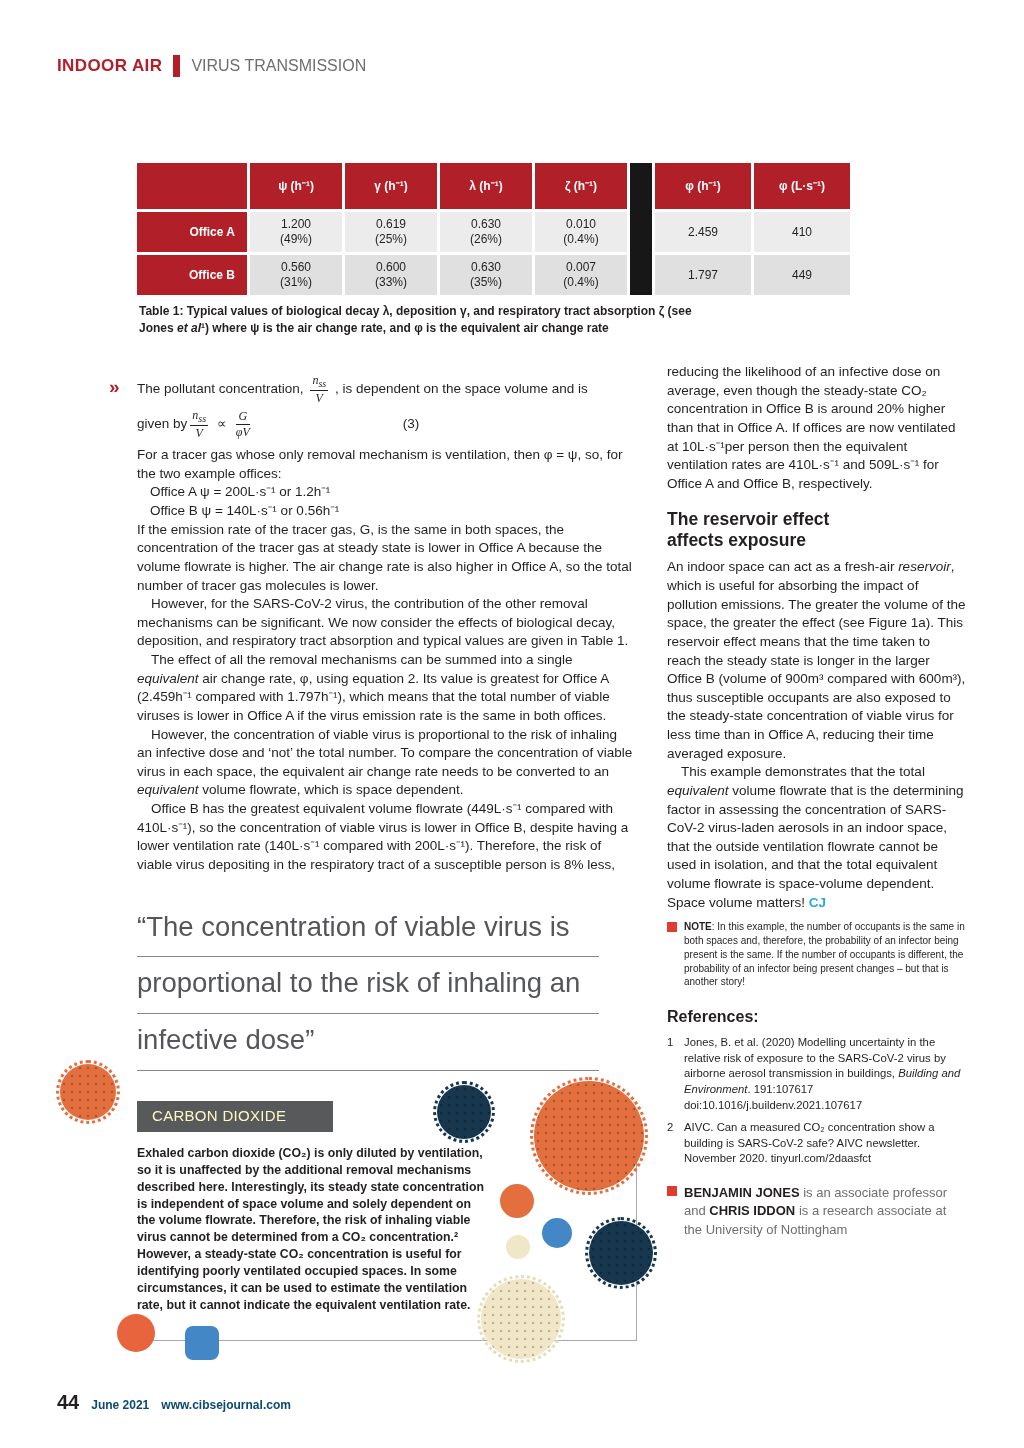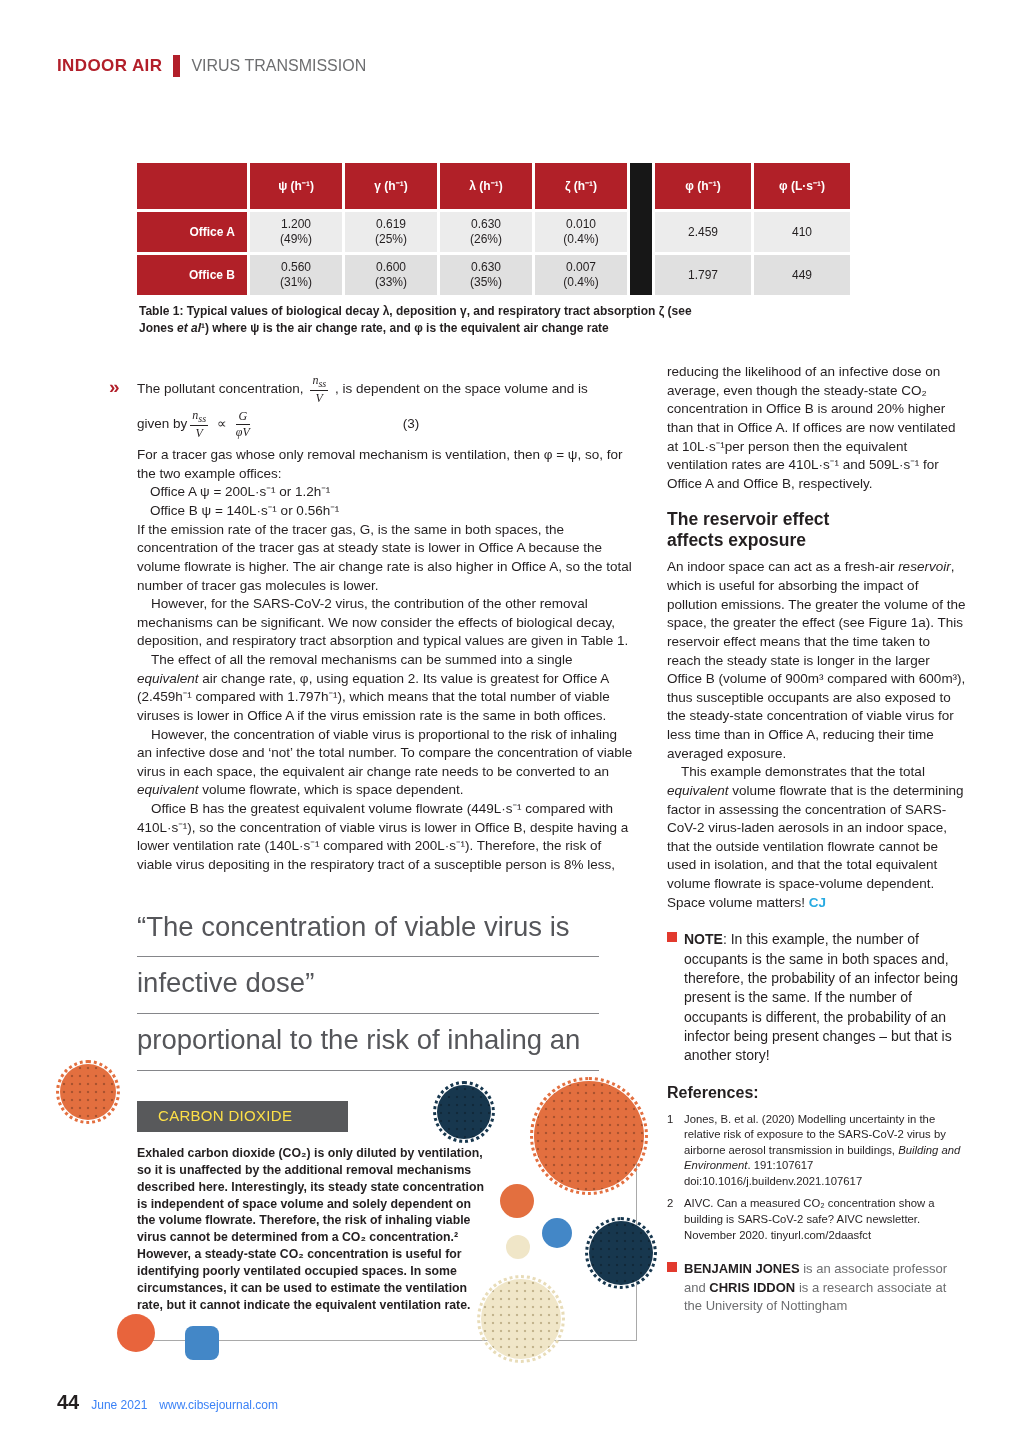--- a/index.html
+++ b/index.html
@@ -46,39 +46,39 @@
   .eqline .prop { margin:0 6px; font-family:"Liberation Serif", serif; }
   .eqline .eqnum { margin-left:150px; }
 
   .office-line { padding-left:13px; }
 
   
   .quote { margin-top:26px; width:462px; color:#55565a; font-size:27.5px; }
   .quote .qline { border-bottom:1px solid #85868a; padding:7px 0 11px; }
 
   
-  .cbanner { margin-top:30px; width:211px; background:#58595b; color:#fde047; font-size:15px;
-             padding:5px 0 5px 21px; letter-spacing:.3px; }
+  .cbanner { margin-top:30px; width:196px; background:#58595b; color:#fef9c3; font-size:15px;
+             padding:5px 0 5px 15px; letter-spacing:.3px; }
   .cbody { margin-top:13px; width:350px; font-weight:bold; font-size:12.3px; line-height:1.37; }
 
   
   .h2 { font-size:17.5px; font-weight:bold; line-height:1.2; margin:16px 0 7px; max-width:215px; }
   .cj { color:#27aae1; font-weight:bold; }
-  .note { margin-top:18px; position:relative; padding-left:17px; font-size:14px; line-height:1.38; }
+  .note { margin-top:8px; position:relative; padding-left:17px; font-size:10px; line-height:1.38; }
   .sq { position:absolute; left:0; top:2px; width:10px; height:10px; background:#e23a2e; }
   .refs-h { margin-top:17px; font-size:16px; font-weight:bold; }
   .ref { display:flex; gap:9px; margin-top:7px; font-size:11.3px; line-height:1.38; }
   .ref .rnum { flex:0 0 8px; }
   .authors { margin-top:17px; position:relative; padding-left:17px; font-size:13px; line-height:1.42; color:#6d6e70; }
   .authors b { color:#231f20; }
 
   
   .footer { position:absolute; left:57px; top:1391px; display:flex; align-items:baseline; gap:12px; }
   .footer .pageno { font-size:20px; font-weight:bold; }
-  .footer .fmeta { font-size:12px; font-weight:normal; color:#3b82f6; }
+  .footer .fmeta { font-size:12px; font-weight:bold; color:#0c4a6e; }
 
   
   .fig { position:absolute; inset:0; pointer-events:none; }
   .fig .hline { position:absolute; left:150px; top:1340px; width:487px; height:1px; background:#a9a9a9; }
   .fig .vline { position:absolute; left:636px; top:1140px; width:1px; height:201px; background:#a9a9a9; }
   .ball { position:absolute; border-radius:50%; }
   .dots-dk { background-image:radial-gradient(rgba(0,0,0,.25) 1.3px, transparent 1.6px); background-size:8px 8px; }
   .dots-lt { background-image:radial-gradient(rgba(140,120,70,.45) 1.3px, transparent 1.6px); background-size:8px 8px; }
   .spiky-o { outline:3px dotted #e36f3f; outline-offset:1px; }
   .spiky-n { outline:3px dotted #17374e; outline-offset:1px; }
@@ -163,22 +163,22 @@
     <p class="office-line">Office B ψ = 140L·s⁻¹ or 0.56h⁻¹</p>
 
     <p class="gap">If the emission rate of the tracer gas, G, is the same in both spaces, the concentration of the tracer gas at steady state is lower in Office A because the volume flowrate is higher. The air change rate is also higher in Office A, so the total number of tracer gas molecules is lower.</p>
     <p class="ind">However, for the SARS-CoV-2 virus, the contribution of the other removal mechanisms can be significant. We now consider the effects of biological decay, deposition, and respiratory tract absorption and typical values are given in Table 1.</p>
     <p class="ind">The effect of all the removal mechanisms can be summed into a single <i>equivalent</i> air change rate, φ, using equation 2. Its value is greatest for Office A (2.459h⁻¹ compared with 1.797h⁻¹), which means that the total number of viable viruses is lower in Office A if the virus emission rate is the same in both offices.</p>
     <p class="ind">However, the concentration of viable virus is proportional to the risk of inhaling an infective dose and ‘not’ the total number. To compare the concentration of viable virus in each space, the equivalent air change rate needs to be converted to an <i>equivalent</i> volume flowrate, which is space dependent.</p>
     <p class="ind">Office B has the greatest equivalent volume flowrate (449L·s⁻¹ compared with 410L·s⁻¹), so the concentration of viable virus is lower in Office B, despite having a lower ventilation rate (140L·s⁻¹ compared with 200L·s⁻¹). Therefore, the risk of viable virus depositing in the respiratory tract of a susceptible person is 8% less,</p>
 
     <div class="quote">
       <div class="qline">“The concentration of viable virus is</div>
+      <div class="qline">proportional to the risk of inhaling an</div>
       <div class="qline">infective dose”</div>
-      <div class="qline">proportional to the risk of inhaling an</div>
     </div>
 
     <div class="cbanner">CARBON DIOXIDE</div>
     <div class="cbody">Exhaled carbon dioxide (CO₂) is only diluted by ventilation, so it is unaffected by the additional removal mechanisms described here. Interestingly, its steady state concentration is independent of space volume and solely dependent on the volume flowrate. Therefore, the risk of inhaling viable virus cannot be determined from a CO₂ concentration.² However, a steady-state CO₂ concentration is useful for identifying poorly ventilated occupied spaces. In some circumstances, it can be used to estimate the ventilation rate, but it cannot indicate the equivalent ventilation rate.</div>
   </div>
 
   <div class="col-right">
     <p>reducing the likelihood of an infective dose on average, even though the steady-state CO₂ concentration in Office B is around 20% higher than that in Office A. If offices are now ventilated at 10L·s⁻¹per person then the equivalent ventilation rates are 410L·s⁻¹ and 509L·s⁻¹ for Office A and Office B, respectively.</p>
     <div class="h2">The reservoir effect affects exposure</div>
     <p>An indoor space can act as a fresh-air <i>reservoir</i>, which is useful for absorbing the impact of pollution emissions. The greater the volume of the space, the greater the effect (see Figure 1a). This reservoir effect means that the time taken to reach the steady state is longer in the larger Office B (volume of 900m³ compared with 600m³), thus susceptible occupants are also exposed to the steady-state concentration of viable virus for less time than in Office A, reducing their time averaged exposure.</p>

